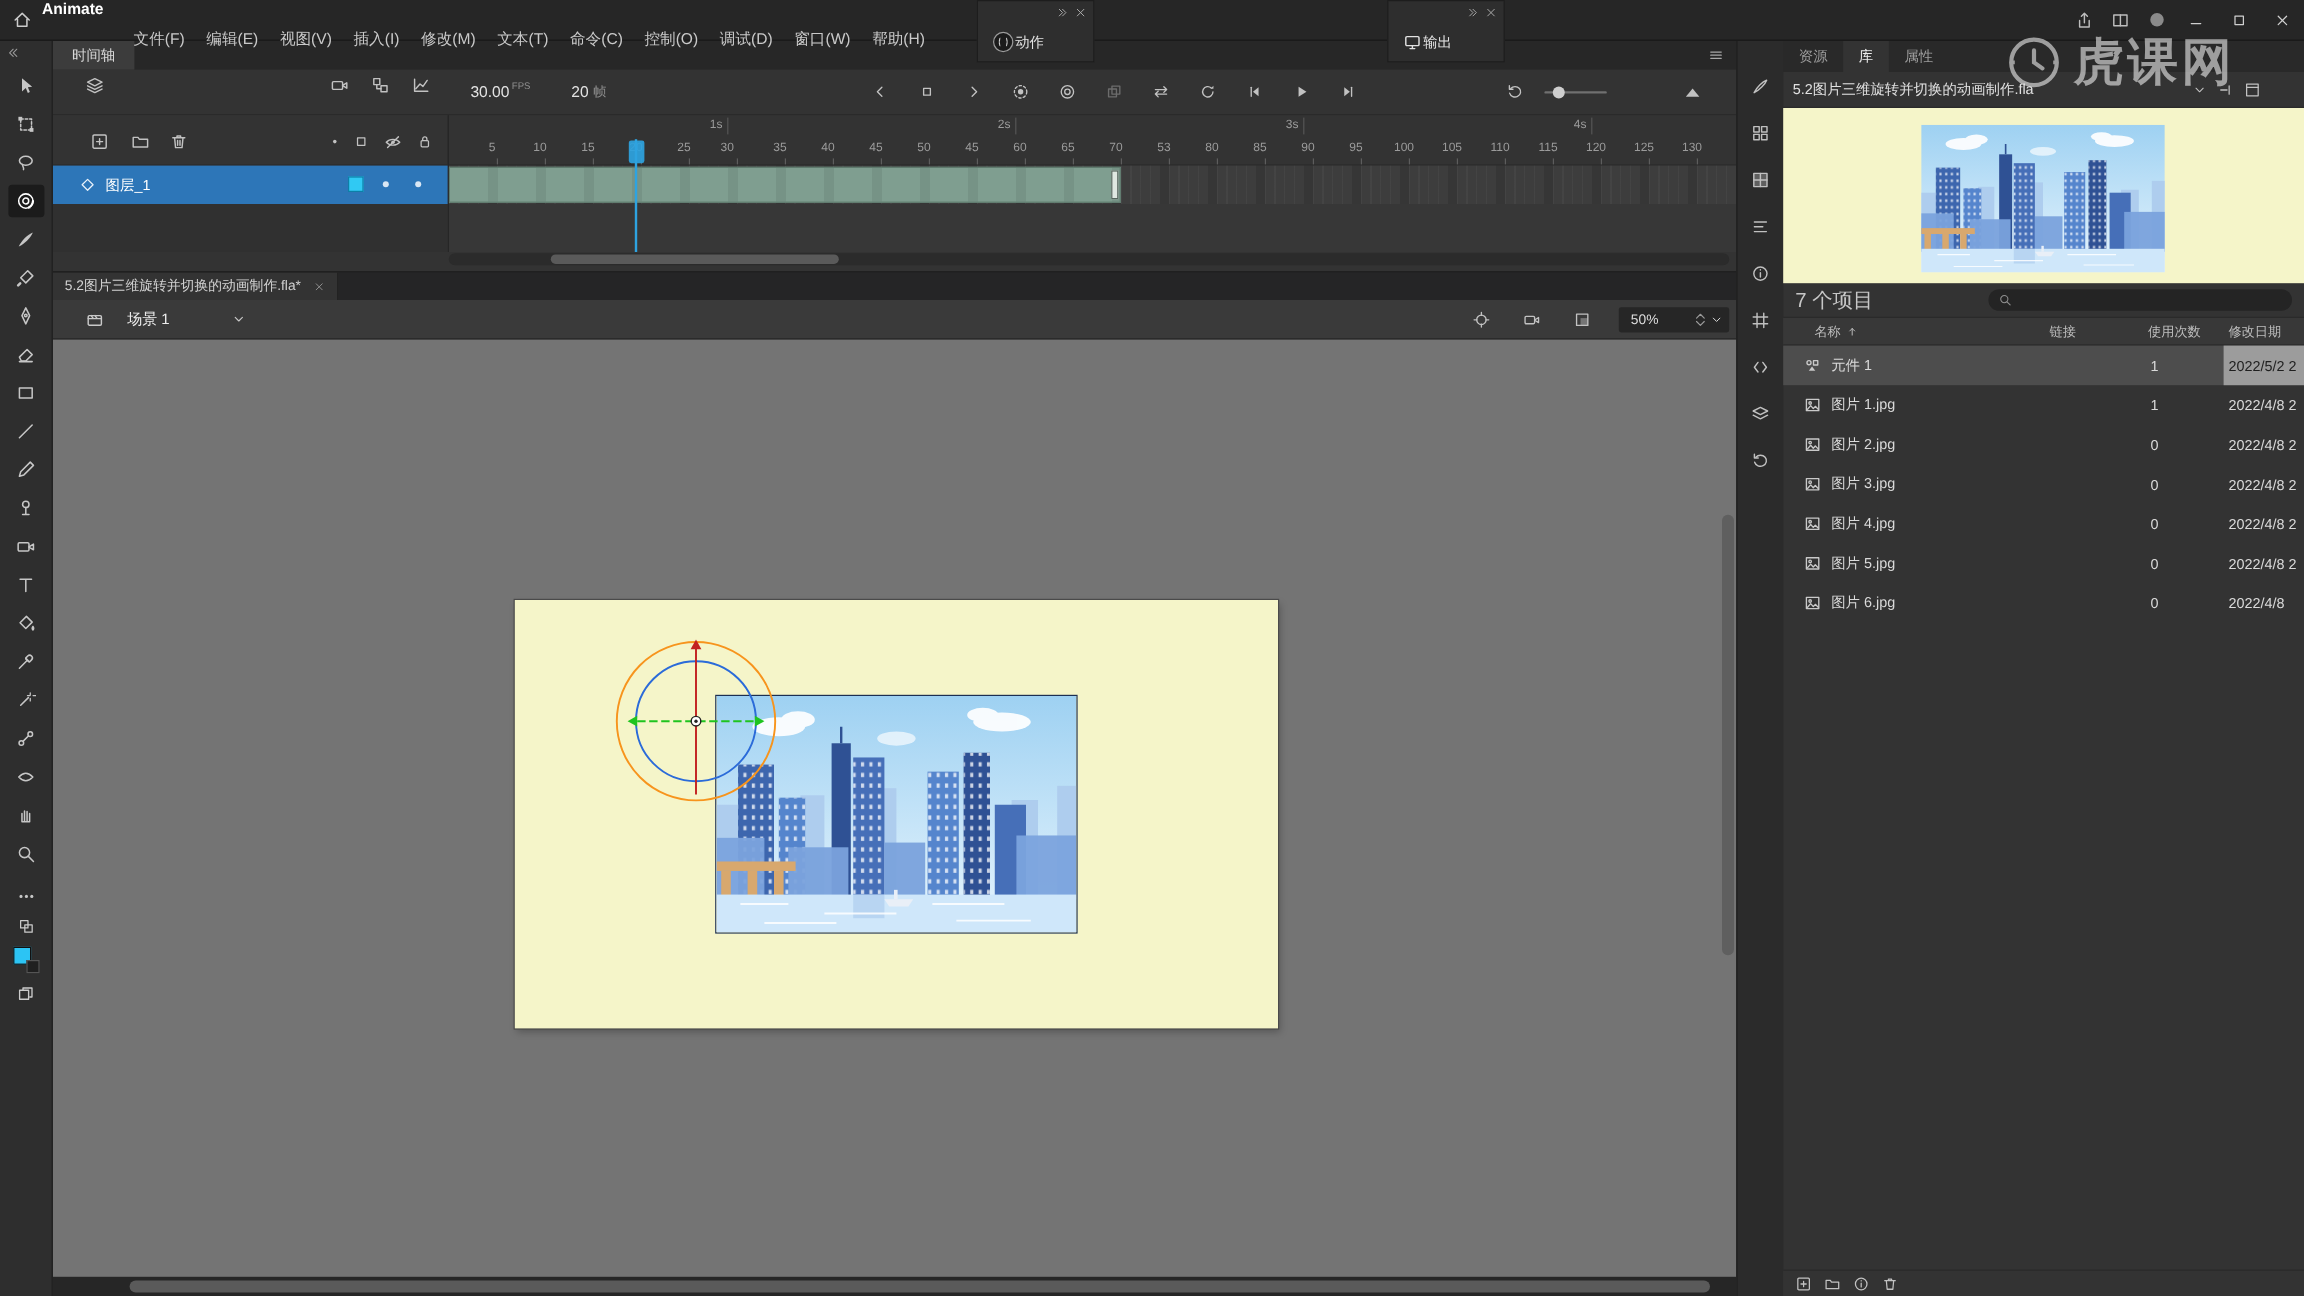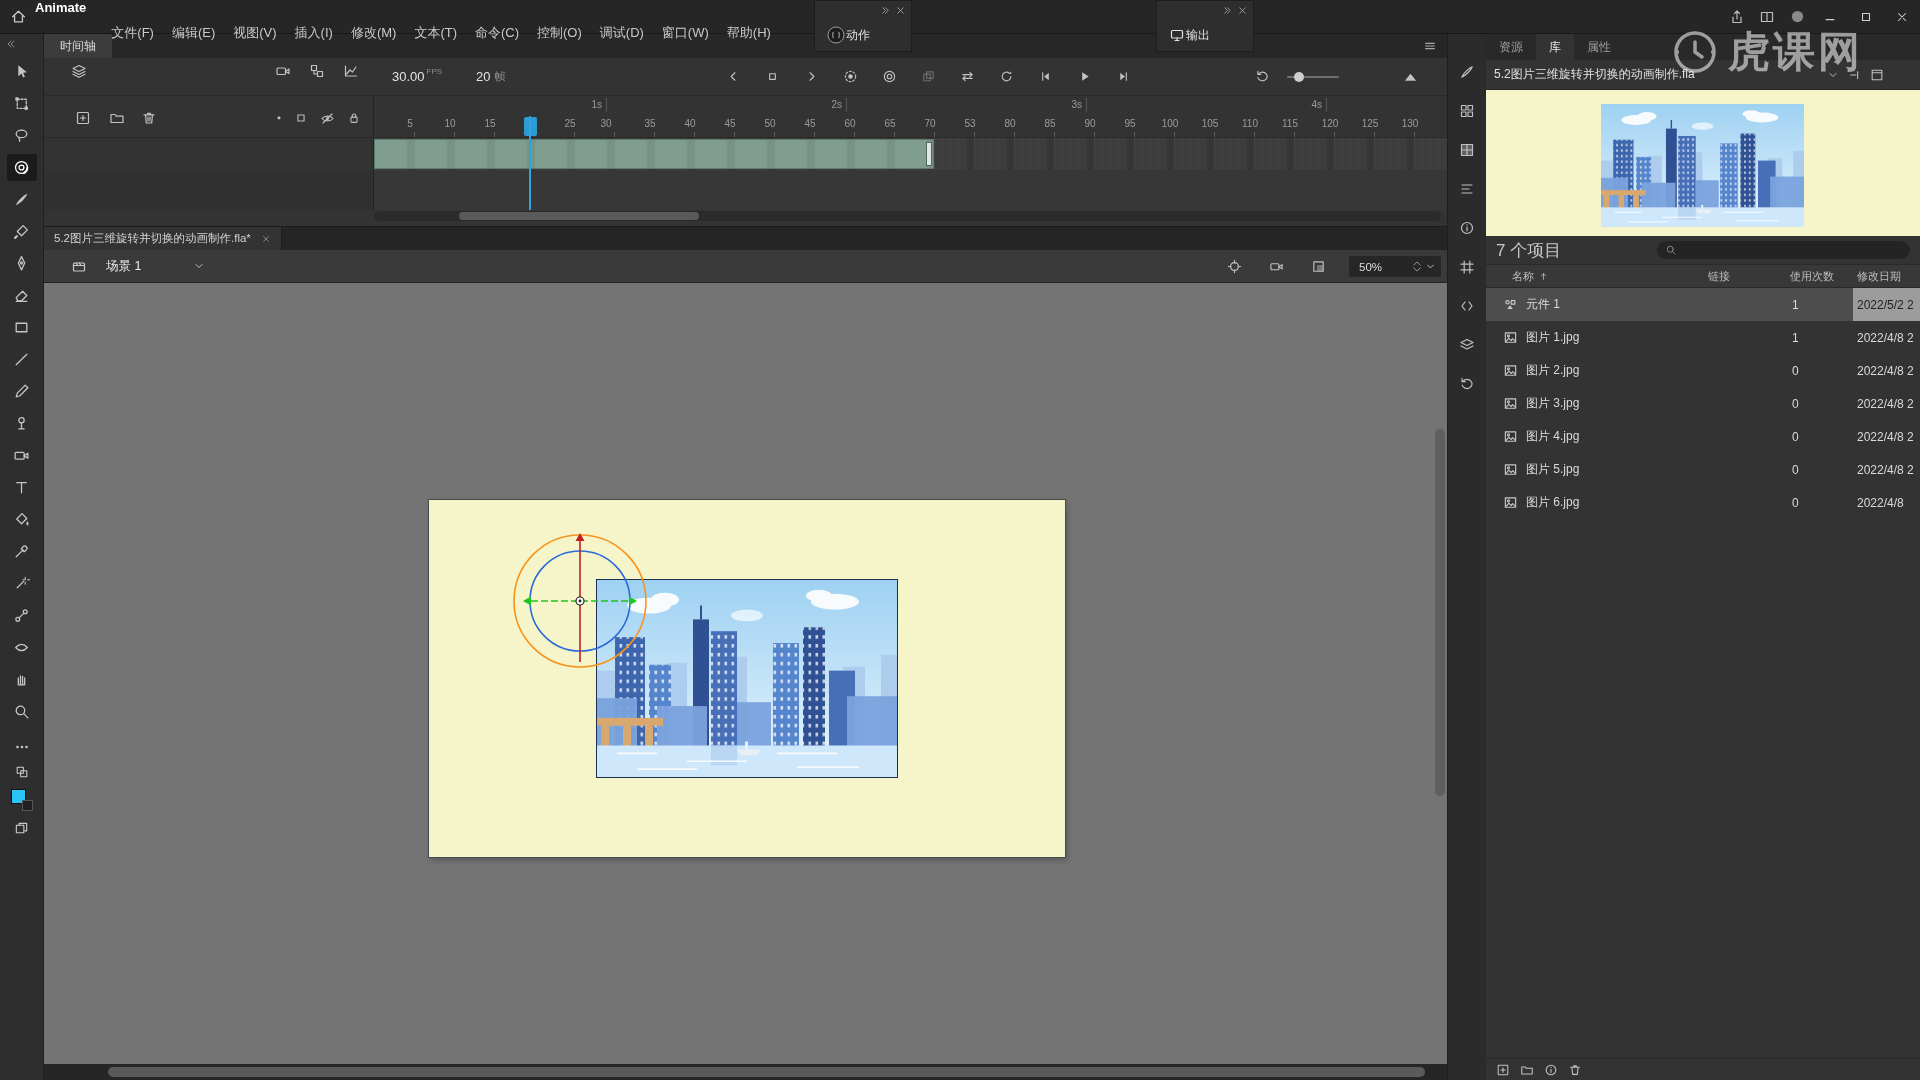--- a/index.html
+++ b/index.html
@@ -559,20 +559,31 @@
                 <circle cx="8" cy="8" r="1.6" fill="currentColor" stroke="none"></circle>
                 <path d="M3.2 12.8 L12.8 3.2"></path>
               </svg>
             </span>
           <span class="icon-btn" style="left:297px;">
               <svg class="i" viewBox="0 0 16 16" width="14" height="14">
                 <rect x="4.5" y="7" width="7" height="6" rx="1"></rect>
                 <path d="M6 7 V5.5 a2 2 0 0 1 4 0 V7"></path>
               </svg>
             </span>
+        </div>
+        <div class="layer-row">
+          <span class="layer-icon ib">
+              <svg class="i" viewBox="0 0 16 16" width="14" height="14">
+                <path d="M8 2.8 L13.2 8 L8 13.2 L2.8 8 Z"></path>
+              </svg>
+            </span>
+          <span class="layer-name">图层_1</span>
+          <span class="layer-swatch"></span>
+          <span class="layer-dot" style="left:275px;"></span>
+          <span class="layer-dot" style="left:302px;"></span>
         </div>
         <div class="layers-rest"></div>
       </div>
       <div class="tl-frames">
         <div class="ruler" id="ruler">
             <span class="sec-label" style="left: 202px;">1s</span>
             <i class="sec-tick" style="left: 232px;"></i>
             <span class="sec-label" style="left: 442px;">2s</span>
             <i class="sec-tick" style="left: 472px;"></i>
             <span class="sec-label" style="left: 682px;">3s</span>

